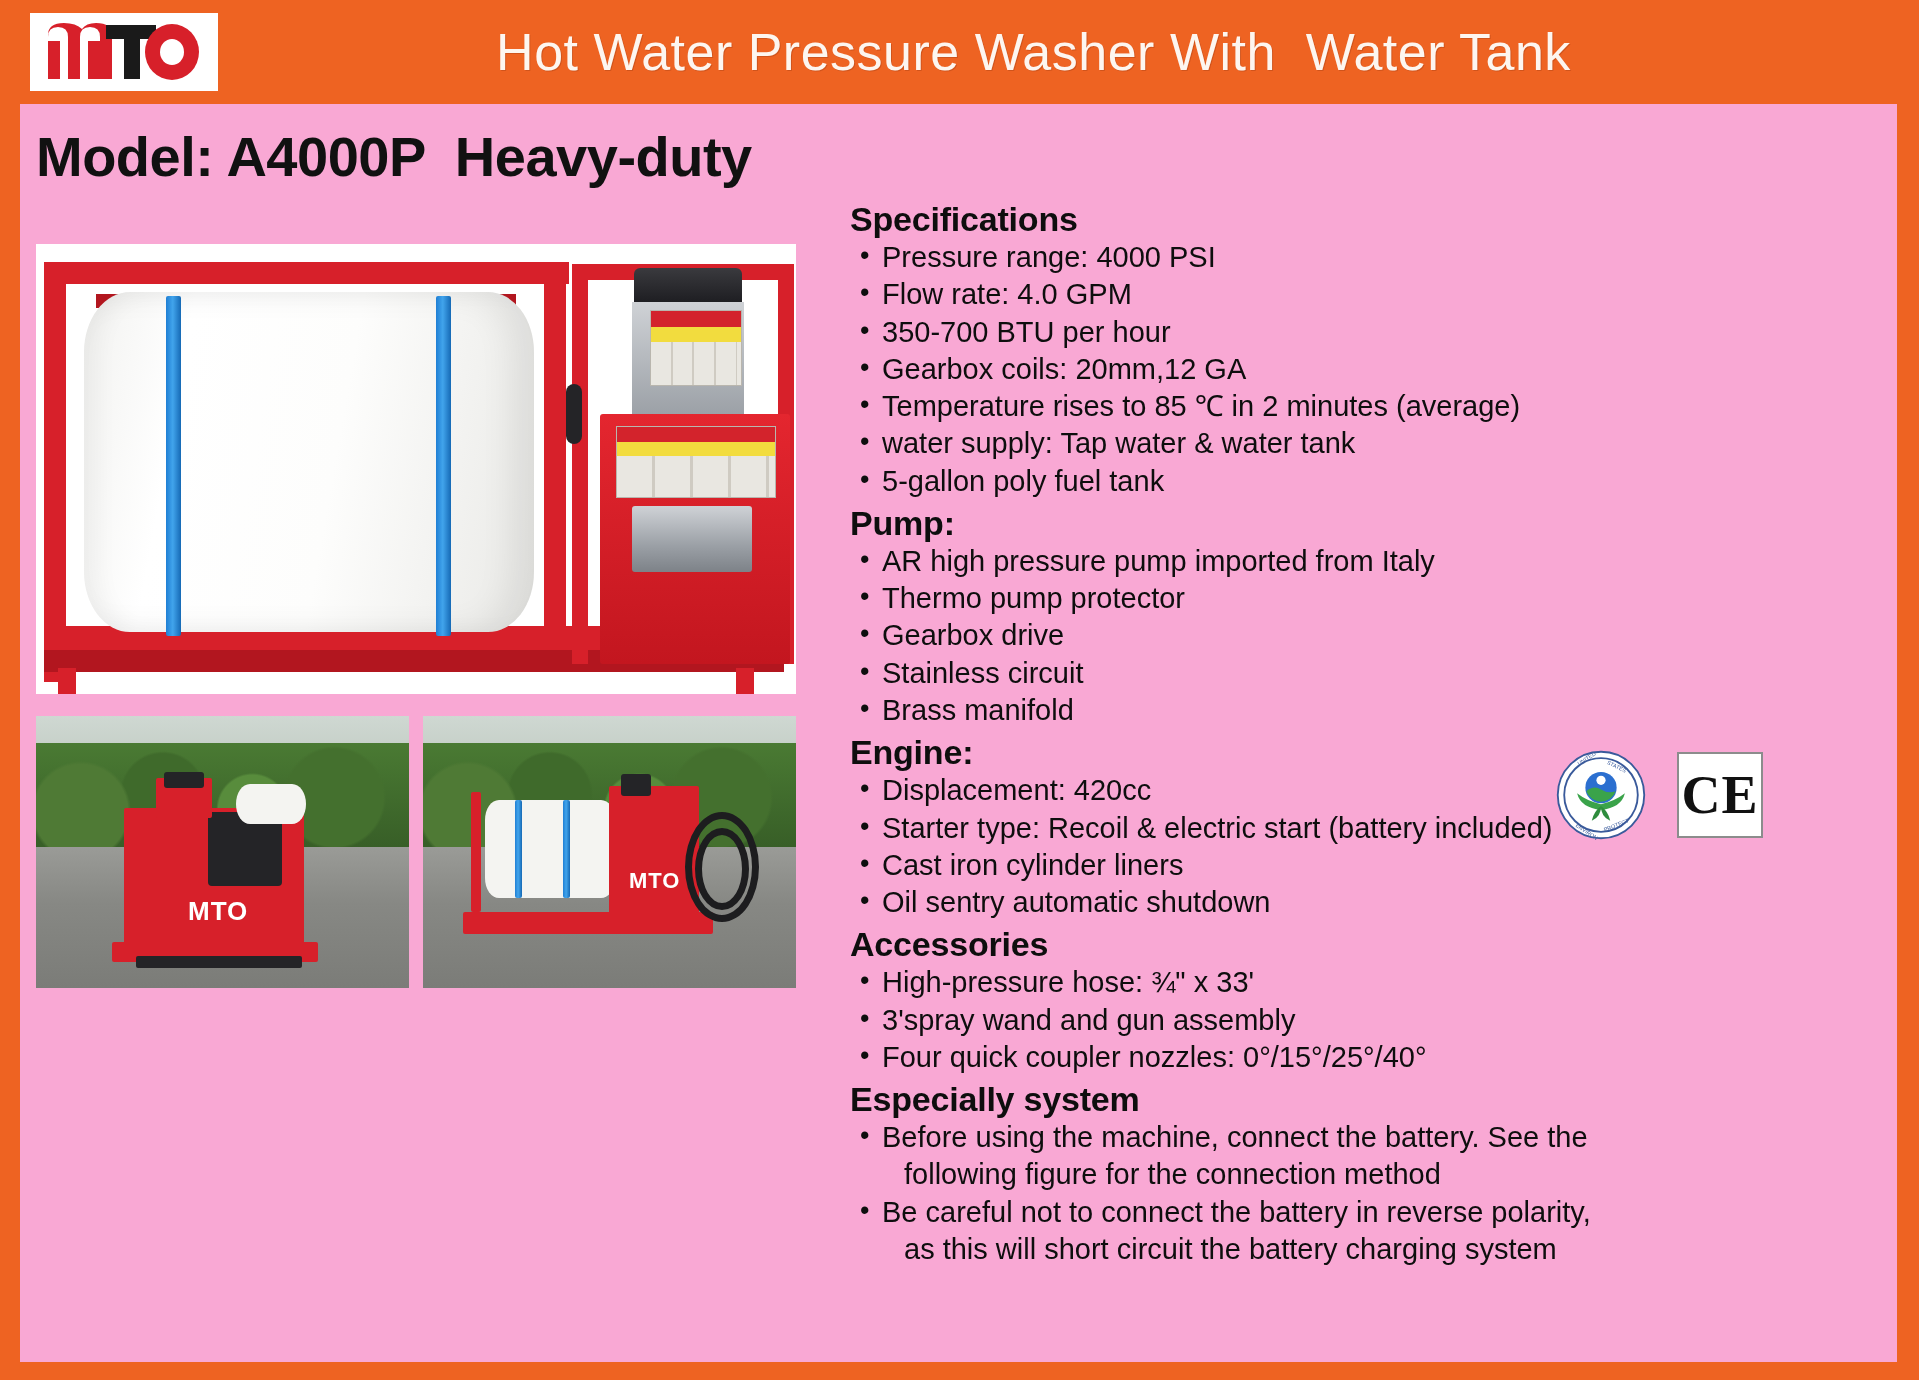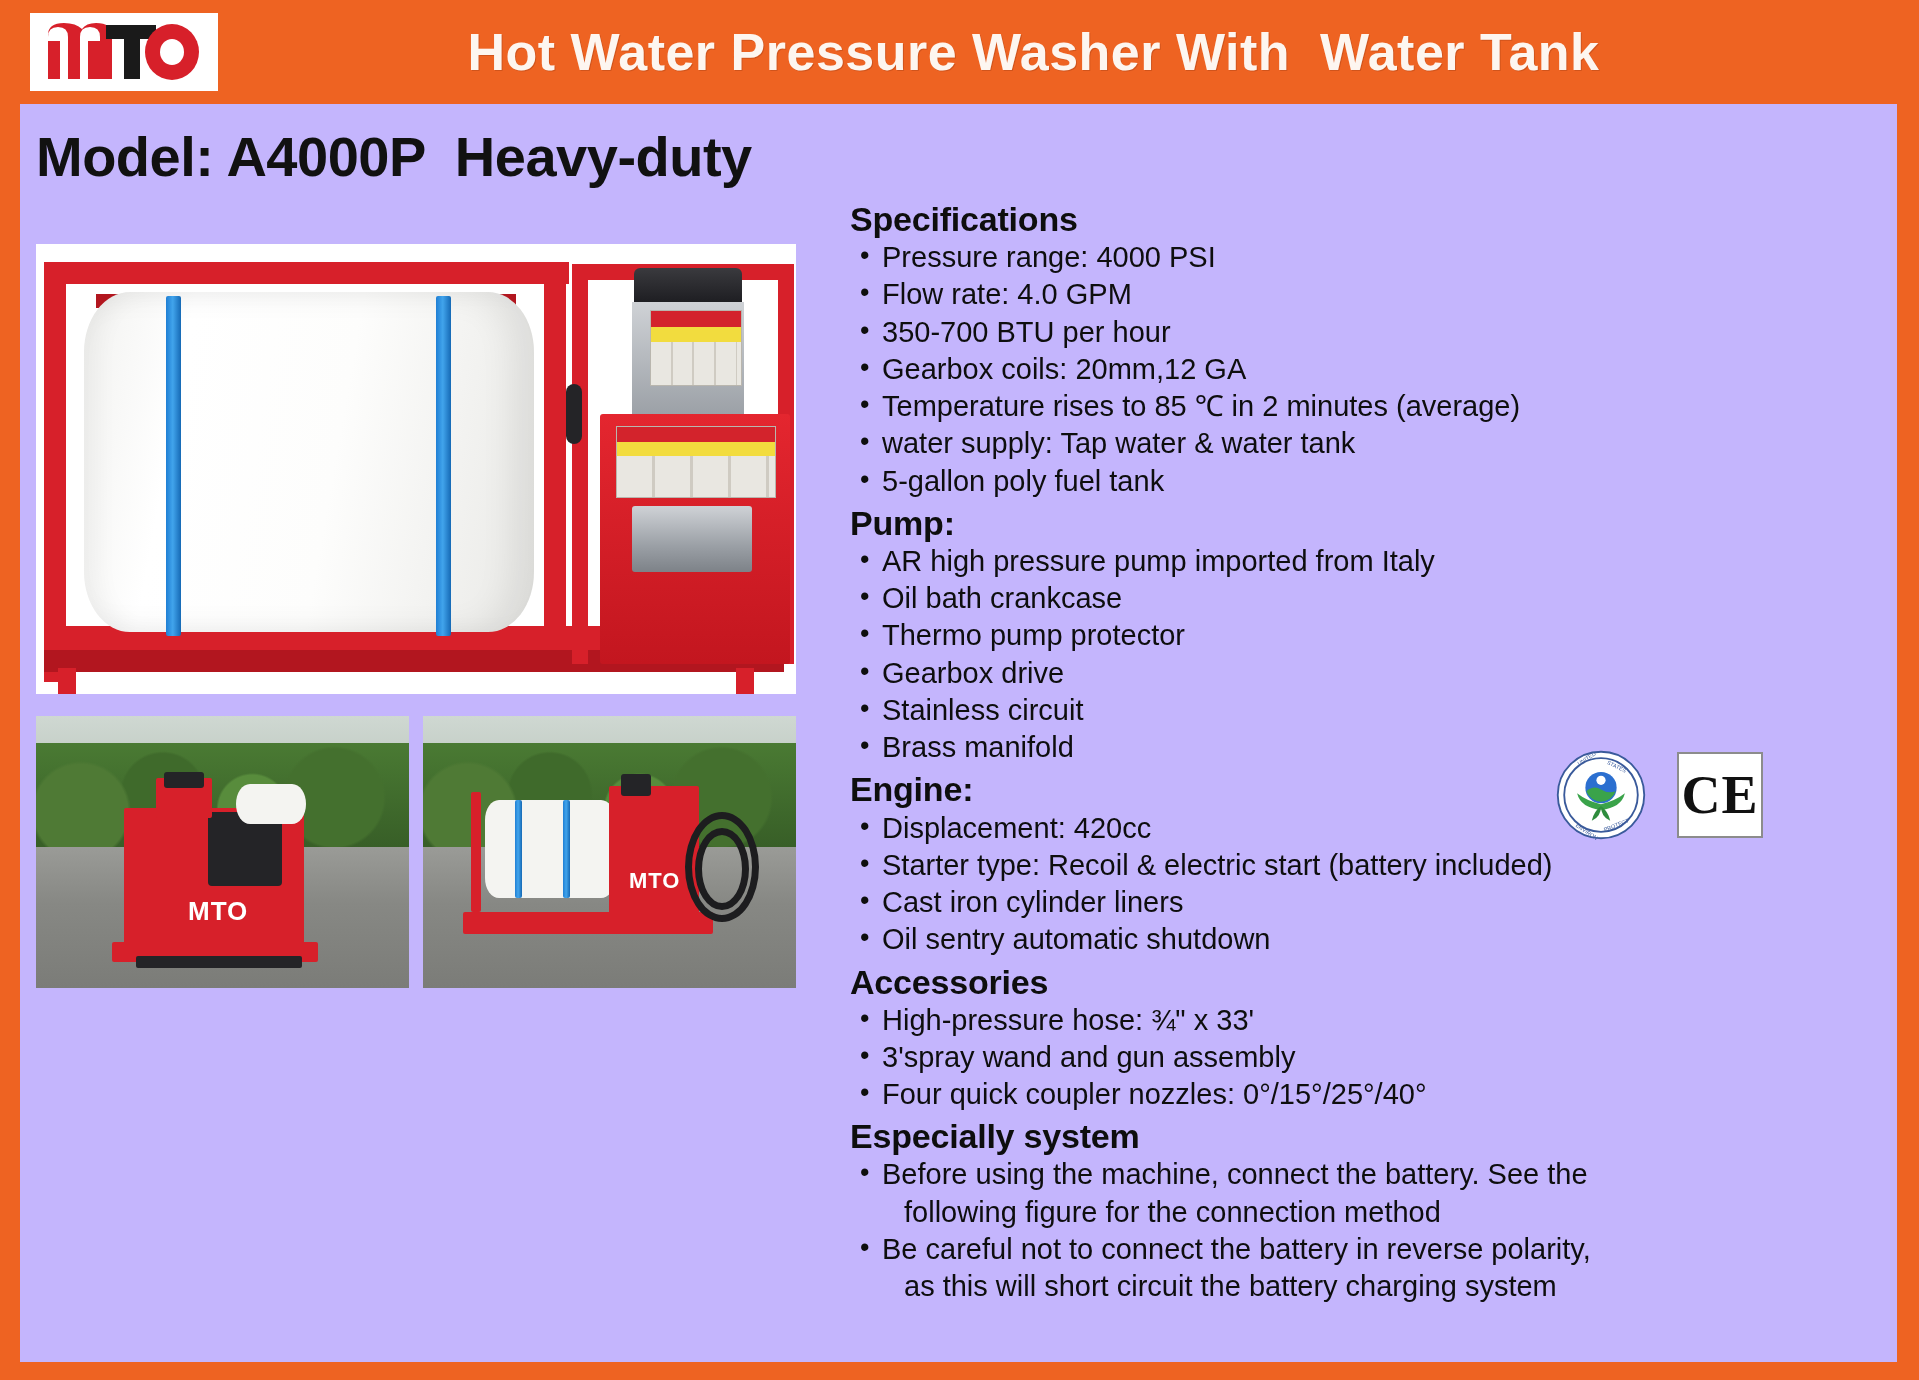--- a/index.html
+++ b/index.html
@@ -33,33 +33,33 @@
     background: #ffffff;
     display: flex; align-items: center; justify-content: center;
     flex: none;
   }
   .logo-svg { display: block; }
   .header-title {
     flex: 1;
     text-align: center;
     color: #fdf6f0;
     font-size: 52px;
-    font-weight: bold;
+    font-weight: normal;
     letter-spacing: 0.5px;
     white-space: pre;
     padding-right: 70px;
     text-shadow: 1px 1px 0 rgba(120,40,10,0.25);
   }
 
   
   .sheet {
     position: absolute;
     left: 20px; top: 104px;
     width: 1877px; height: 1258px;
-    background: #c4b5fd;
+    background: #f9a8d4;
     overflow: hidden;
   }
 
   
   .model-line {
     position: absolute;
     left: 16px; top: 20px;
     font-size: 56px;
     font-weight: bold;
     color: #111111;
@@ -329,21 +329,20 @@
         <li>350-700 BTU per hour</li>
         <li>Gearbox coils: 20mm,12 GA</li>
         <li>Temperature rises to 85 ℃ in 2 minutes (average)</li>
         <li>water supply: Tap water &amp; water tank</li>
         <li>5-gallon poly fuel tank</li>
       </ul>
 
       <div class="sec-head">Pump:</div>
       <ul class="spec-list">
         <li>AR high pressure pump imported from Italy</li>
-        <li>Oil bath crankcase</li>
         <li>Thermo pump protector</li>
         <li>Gearbox drive</li>
         <li>Stainless circuit</li>
         <li>Brass manifold</li>
       </ul>
 
       <div class="sec-head">Engine:</div>
       <ul class="spec-list">
         <li>Displacement: 420cc</li>
         <li>Starter type: Recoil &amp; electric start (battery included)</li>

